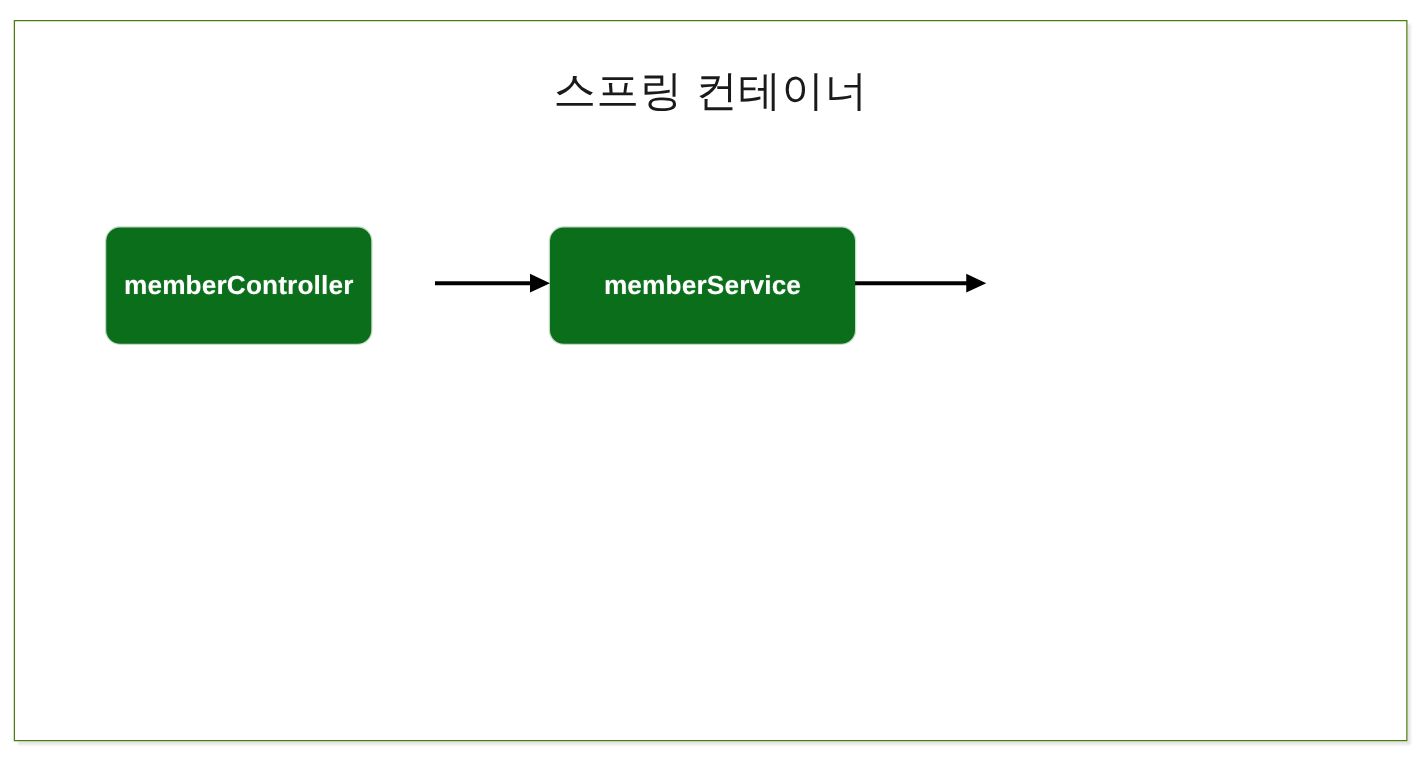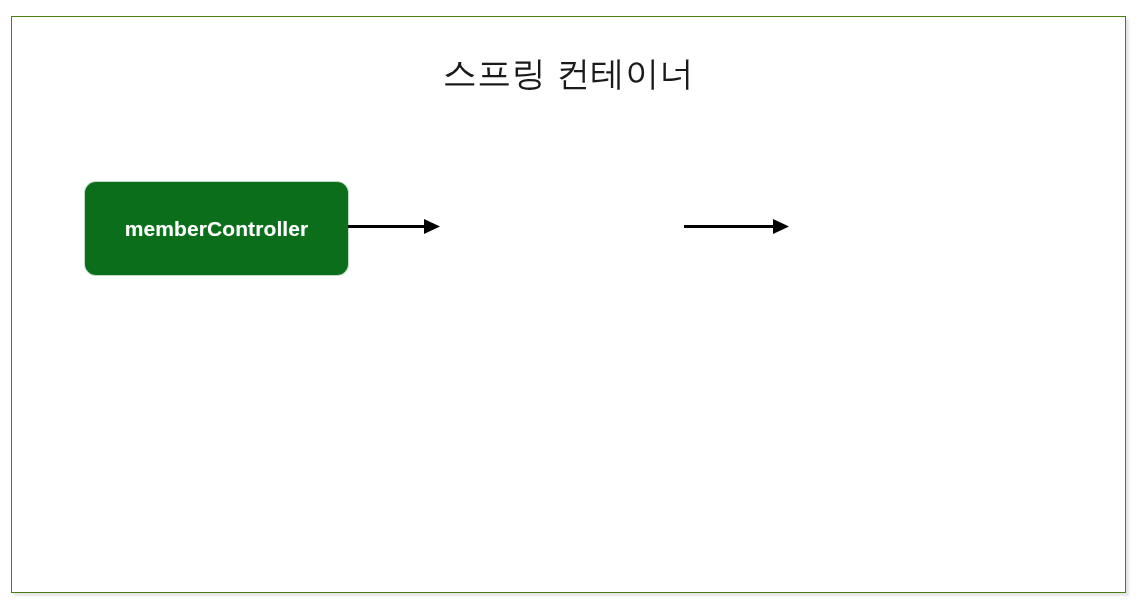--- a/index.html
+++ b/index.html
@@ -58,21 +58,21 @@
   }
   .bean-label {
     color: #ffffff;
     font-size: 21px;
     font-weight: bold;
     letter-spacing: 0.1px;
     white-space: nowrap;
     text-shadow: 0 0 1px rgba(255,255,255,0.35);
   }
 
-  #bean-member-controller { left: 73px;  width: 263px; }
+  #bean-member-controller { left: 73px;  width: 212px; }
   #bean-member-service    { left: 428px; width: 244px; }
   #bean-member-repository { left: 777px; width: 291px; }
 
   
   .arrow-svg {
     position: absolute;
     top: 195px;
     height: 30px;
     overflow: visible;
   }
@@ -83,20 +83,23 @@
 <body>
 
 <div id="container-frame">
 
   <div id="container-title">스프링 컨테이너</div>
 
   <div class="bean-box" id="bean-member-controller">
     <span class="bean-label">memberController</span>
   </div>
 
+  <div class="bean-box" id="bean-member-service">
+    <span class="bean-label">memberService</span>
+  </div>
 
 
   <svg class="arrow-svg" id="arrow-controller-to-service" viewBox="0 0 92 30" preserveAspectRatio="none">
     <line x1="0" y1="14.5" x2="78" y2="14.5" stroke="#000000" stroke-width="3.2"></line>
     <polygon points="76,7 92,14.5 76,22" fill="#000000"></polygon>
   </svg>
 
   <svg class="arrow-svg" id="arrow-service-to-repository" viewBox="0 0 105 30" preserveAspectRatio="none">
     <line x1="0" y1="14.5" x2="91" y2="14.5" stroke="#000000" stroke-width="3.2"></line>
     <polygon points="89,7 105,14.5 89,22" fill="#000000"></polygon>

